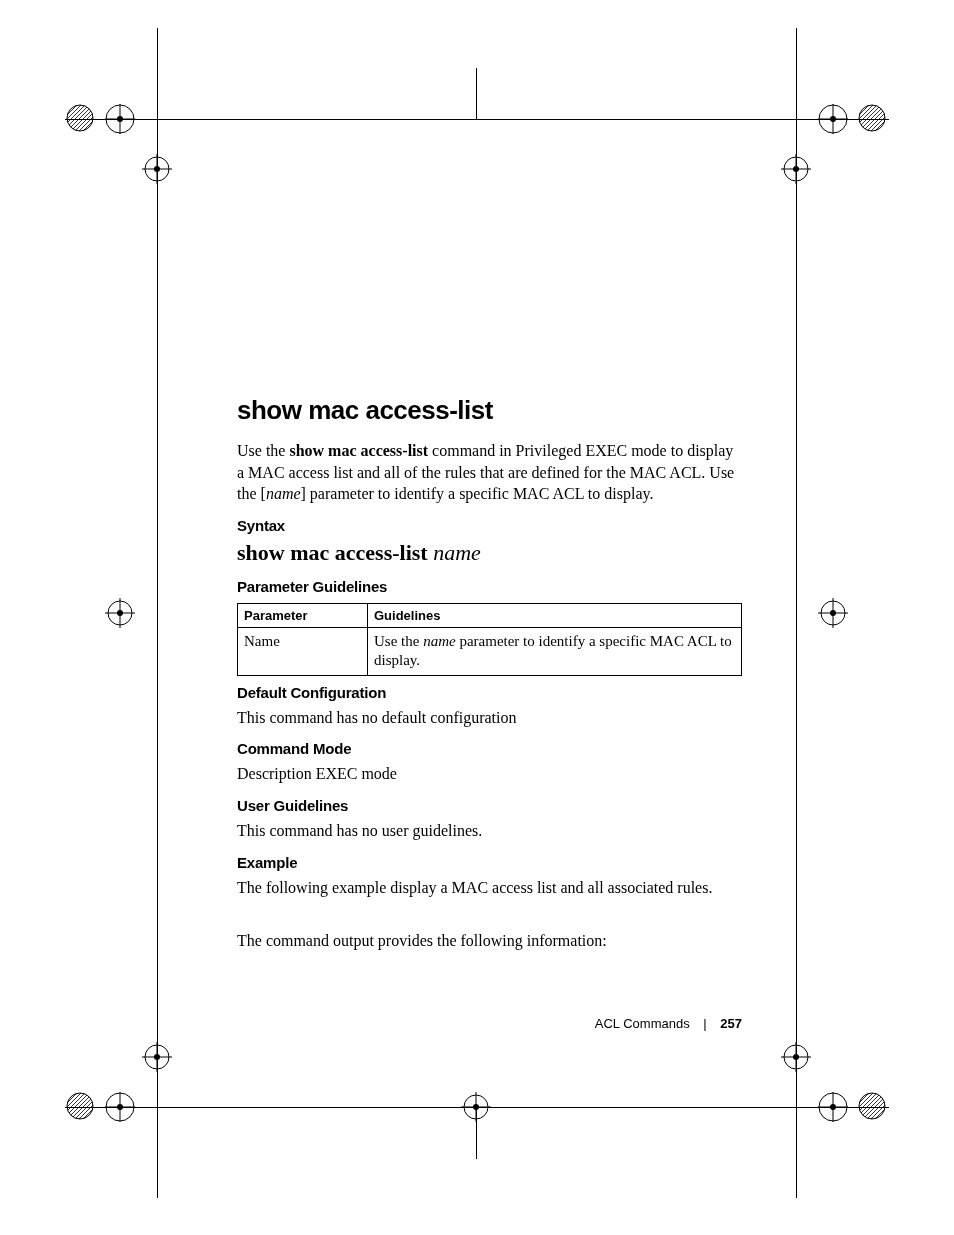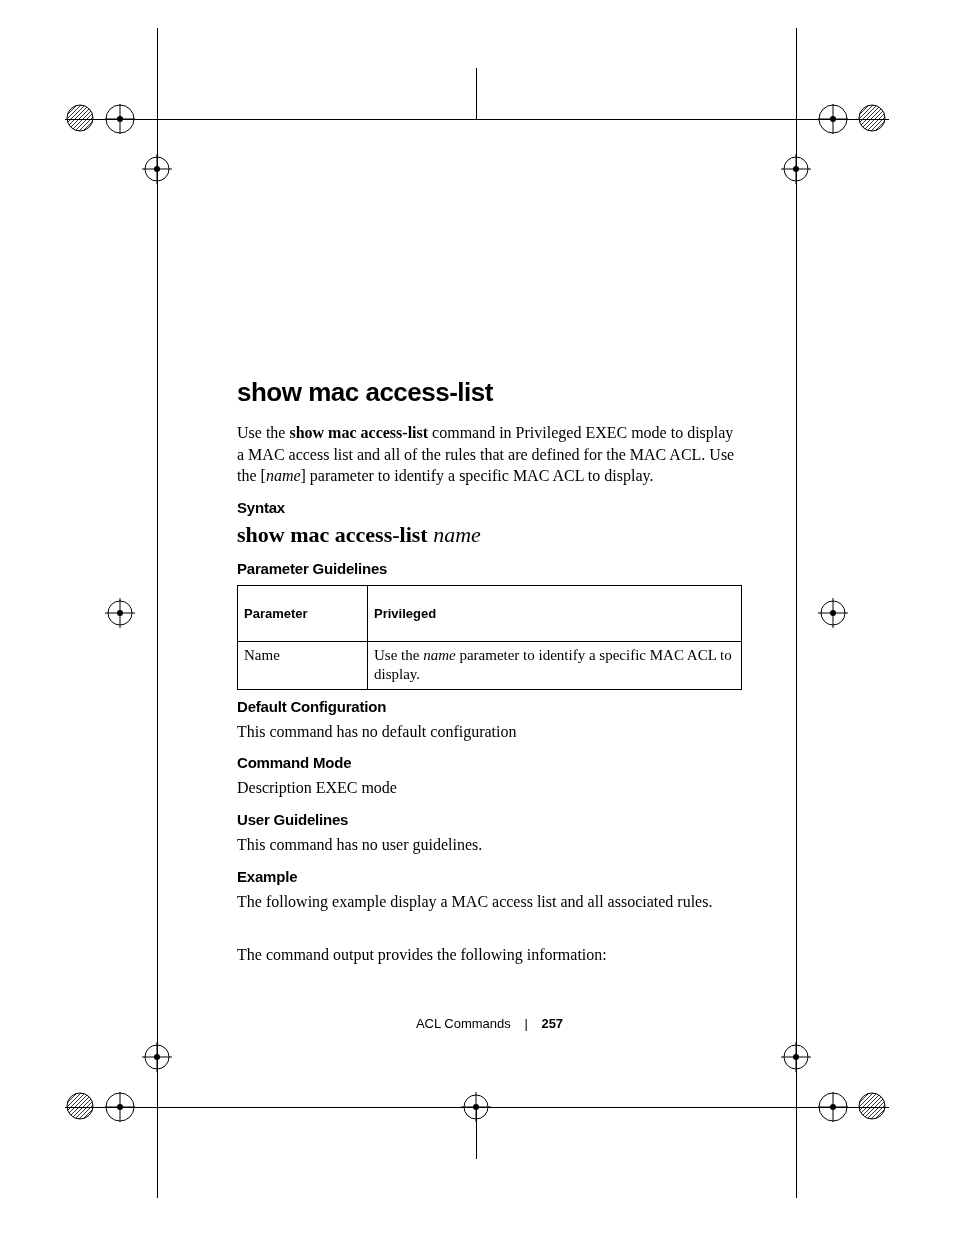--- a/index.html
+++ b/index.html
@@ -3,21 +3,21 @@
 <meta charset="utf-8">
 <style>
   * { box-sizing: border-box; margin: 0; padding: 0; }
   html, body { width: 954px; height: 1235px; background: #fff; }
   body { font-family: Georgia, "Times New Roman", serif; color: #000; position: relative; }
   .sans { font-family: "Helvetica Neue", Helvetica, Arial, sans-serif; }
 
   .content {
     position: absolute;
     left: 237px;
-    top: 377px;
+    top: 395px;
     width: 505px;
   }
 
   h1.title {
     font-family: "Helvetica Neue", Helvetica, Arial, sans-serif;
     font-weight: 700;
     font-size: 26px;
     letter-spacing: -0.5px;
     margin-bottom: 14px;
   }
@@ -49,39 +49,39 @@
     width: 100%;
     margin-top: 8px;
     margin-bottom: 8px;
     font-size: 14px;
   }
   table.param th {
     font-family: "Helvetica Neue", Helvetica, Arial, sans-serif;
     font-weight: 700;
     text-align: left;
     border: 1px solid #000;
-    padding: 20px 6px;
+    padding: 4px 6px;
     font-size: 13px;
   }
   table.param td {
     border: 1px solid #000;
     padding: 4px 6px;
     vertical-align: top;
     font-family: Georgia, "Times New Roman", serif;
     font-size: 15px;
     line-height: 1.3;
   }
   table.param th:first-child, table.param td:first-child { width: 130px; }
 
   .footer {
     position: absolute;
     top: 1016px;
     left: 237px;
     width: 505px;
-    text-align: center;
+    text-align: right;
     font-size: 13px;
   }
   .footer .sep { margin: 0 10px; color:#000; }
   .footer .pnum { font-weight: 700; }
 
   
   .deco { position: absolute; pointer-events: none; }
   .line-h { height: 1px; background: #000; }
   .line-v { width: 1px; background: #000; }
 
@@ -220,21 +220,21 @@
   <p class="syntax-line">
     <span class="bold">show mac access-list</span>
     <span class="italic">name</span>
   </p>
 
   <h2 class="sub">Parameter Guidelines</h2>
   <table class="param">
     <tbody>
         <tr>
       <th>Parameter</th>
-      <th>Privileged</th>
+      <th>Guidelines</th>
     </tr>
     <tr>
       <td>Name</td>
       <td>
         <span>Use the </span><span class="italic">name</span><span> parameter to identify a specific MAC ACL to display.</span>
       </td>
     </tr>
   </tbody>
     </table>
 

